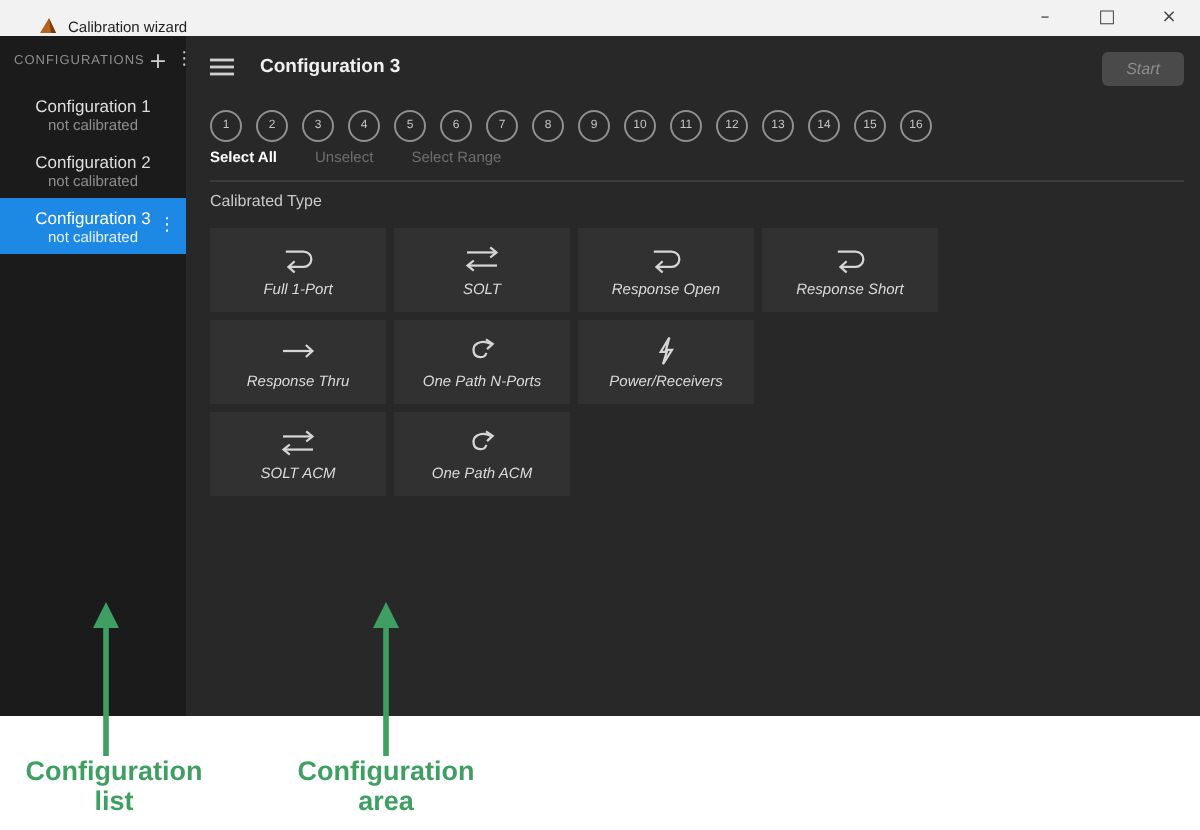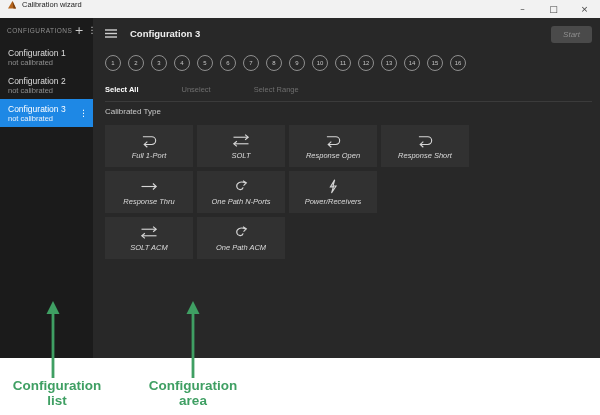--- a/index.html
+++ b/index.html
@@ -5,38 +5,38 @@
   * { margin:0; padding:0; box-sizing:border-box; }
   html,body { width:600px; height:415px; }
   body {
     font-family:"Liberation Sans","DejaVu Sans",sans-serif;
     background:#ffffff; position:relative; overflow:hidden;
     -webkit-font-smoothing:antialiased;
   }
   .window { position:absolute; left:0; top:0; width:600px; height:358px; background:#282828; }
 
   
-  .titlebar { height:18px; background:#f2f2f2; display:flex; align-items:flex-start; padding-left:7px; }
+  .titlebar { height:18px; background:#f2f2f2; display:flex; align-items:flex-end; padding-left:19px; }
   .app-icon { width:10px; height:10px; margin-right:5px; flex:0 0 auto; }
   .titlebar-title { font-size:7.5px; color:#222; flex:1; }
   .win-controls { display:flex; height:100%; }
   .win-btn { width:31px; height:100%; display:flex; align-items:center; justify-content:center;
              font-size:9px; color:#444; font-family:"DejaVu Sans",sans-serif; cursor:default; }
 
   
   .app-body { display:flex; height:340px; }
 
   
   .sidebar { width:93px; background:#1b1b1b; flex:0 0 auto; display:flex; flex-direction:column; }
   .sidebar-header { display:flex; align-items:center; height:25px; padding:0 7px; }
   .sidebar-header-label { flex:1; font-size:6.5px; letter-spacing:0.5px; color:#8f8f8f; }
   .icon-btn { color:#cfcfcf; font-size:11px; line-height:1; padding:0 2px; cursor:default;
               font-family:"DejaVu Sans",sans-serif; }
   .icon-btn.dots { font-size:9px; }
-  .config-item { padding:5px 8px 4px 8px; position:relative; cursor:default; }
+  .config-item { padding:5px 8px 4px 8px; position:relative; cursor:default;text-align:center; }
   .config-item .item-name { font-size:8.5px; color:#dedede; line-height:10px; }
   .config-item .item-status { font-size:7.5px; color:#8f8f8f; line-height:9px; }
   .config-item.selected { background:#1e88e5; }
   .config-item.selected .item-name { color:#ffffff; }
   .config-item.selected .item-status { color:#e8f1fb; }
   .item-dots { position:absolute; right:5px; top:50%; transform:translateY(-50%);
                color:#ffffff; font-size:9px; font-family:"DejaVu Sans",sans-serif; }
 
   
   .main { flex:1; background:#282828; position:relative; padding:0 0 0 12px; }
@@ -46,21 +46,21 @@
   .start-btn { position:absolute; top:8px; right:8px; background:#4a4a4a; color:#8d8d8d;
                font-size:8px; padding:4px 12px; border:none; border-radius:3px; cursor:default;font-style:italic; }
 
   .section-label { font-size:8px; color:#c9c9c9; margin-top:4px; }
 
   .ports-row { display:flex; gap:7px; margin-top:7px; }
   .port { width:16px; height:16px; border:1.3px solid #8f8f8f; border-radius:50%;
           color:#c4c4c4; font-size:6px; display:flex; align-items:center; justify-content:center;
           cursor:default; flex:0 0 auto; }
 
-  .select-row { display:flex; margin-top:14px;gap:24px; }
+  .select-row { display:flex; margin-top:3px; }
   .sel-action { font-size:7.5px; margin-right:19px; cursor:default; }
   .sel-action.primary { color:#ffffff; font-weight:700; }
   .sel-action.disabled { color:#6e6e6e; }
 
   .divider { height:1px; background:#3b3b3b; margin-top:7px; margin-right:8px; }
   .label-caltype { margin-top:5px; }
 
   .cards { margin-top:9px; }
   .card-row { display:flex; gap:4px; margin-bottom:4px;font-style:italic; }
   .card { width:88px; height:42px; background:#313131; display:flex; flex-direction:column;

